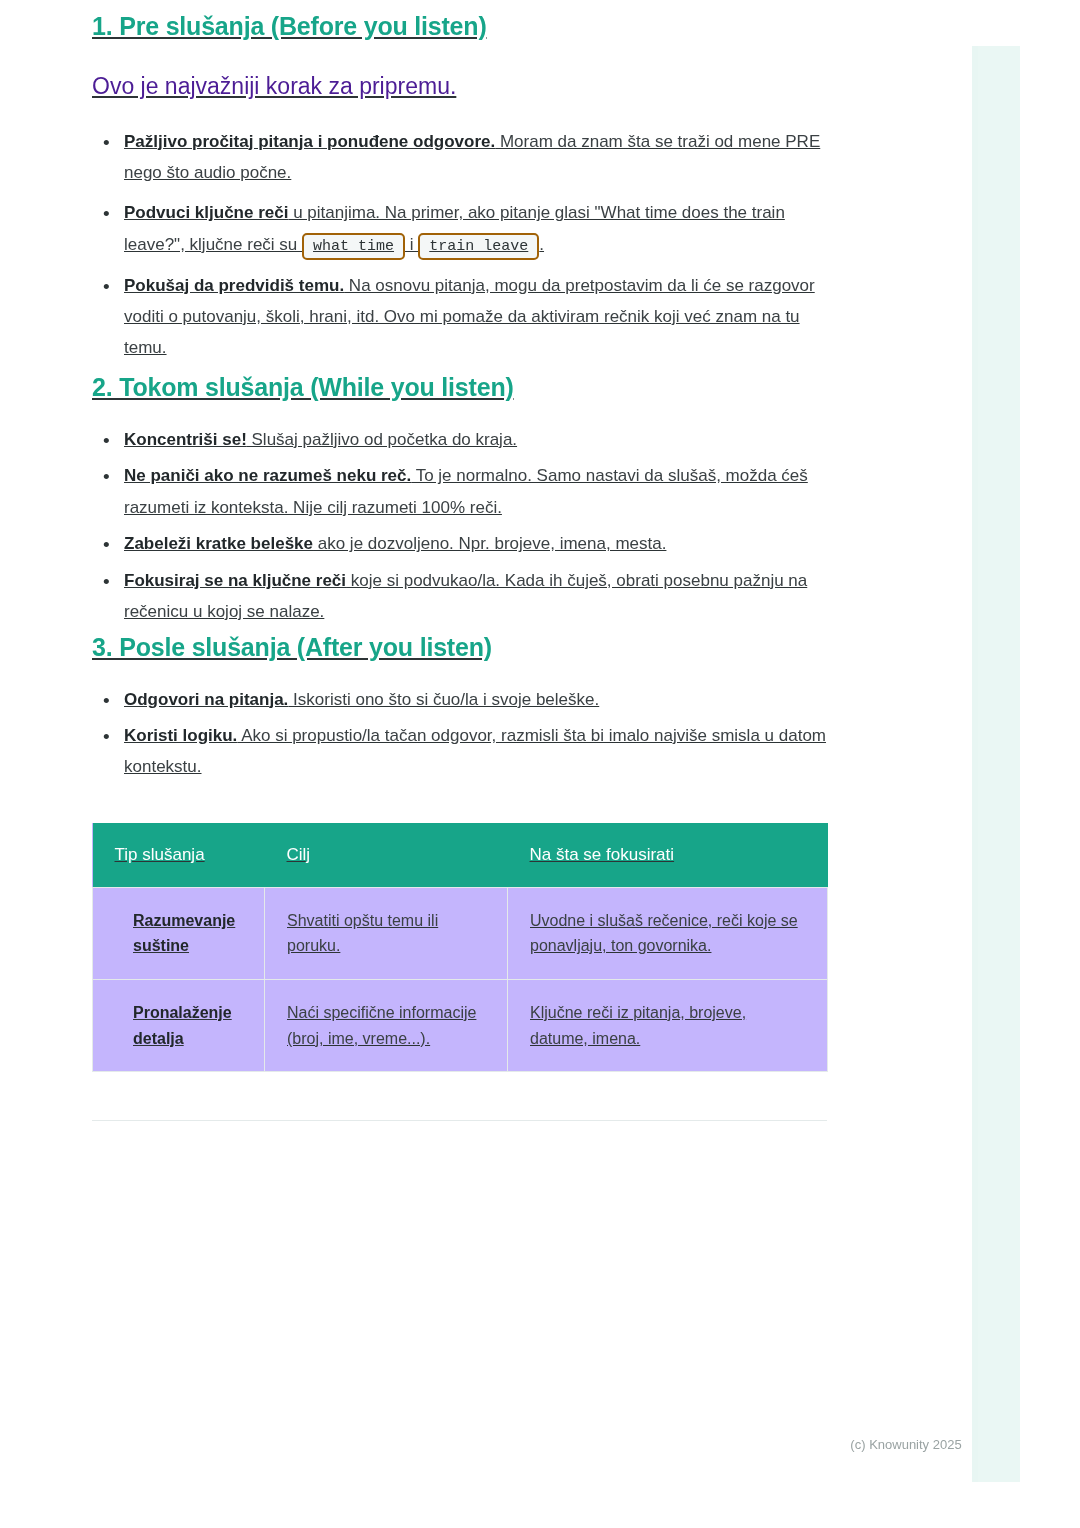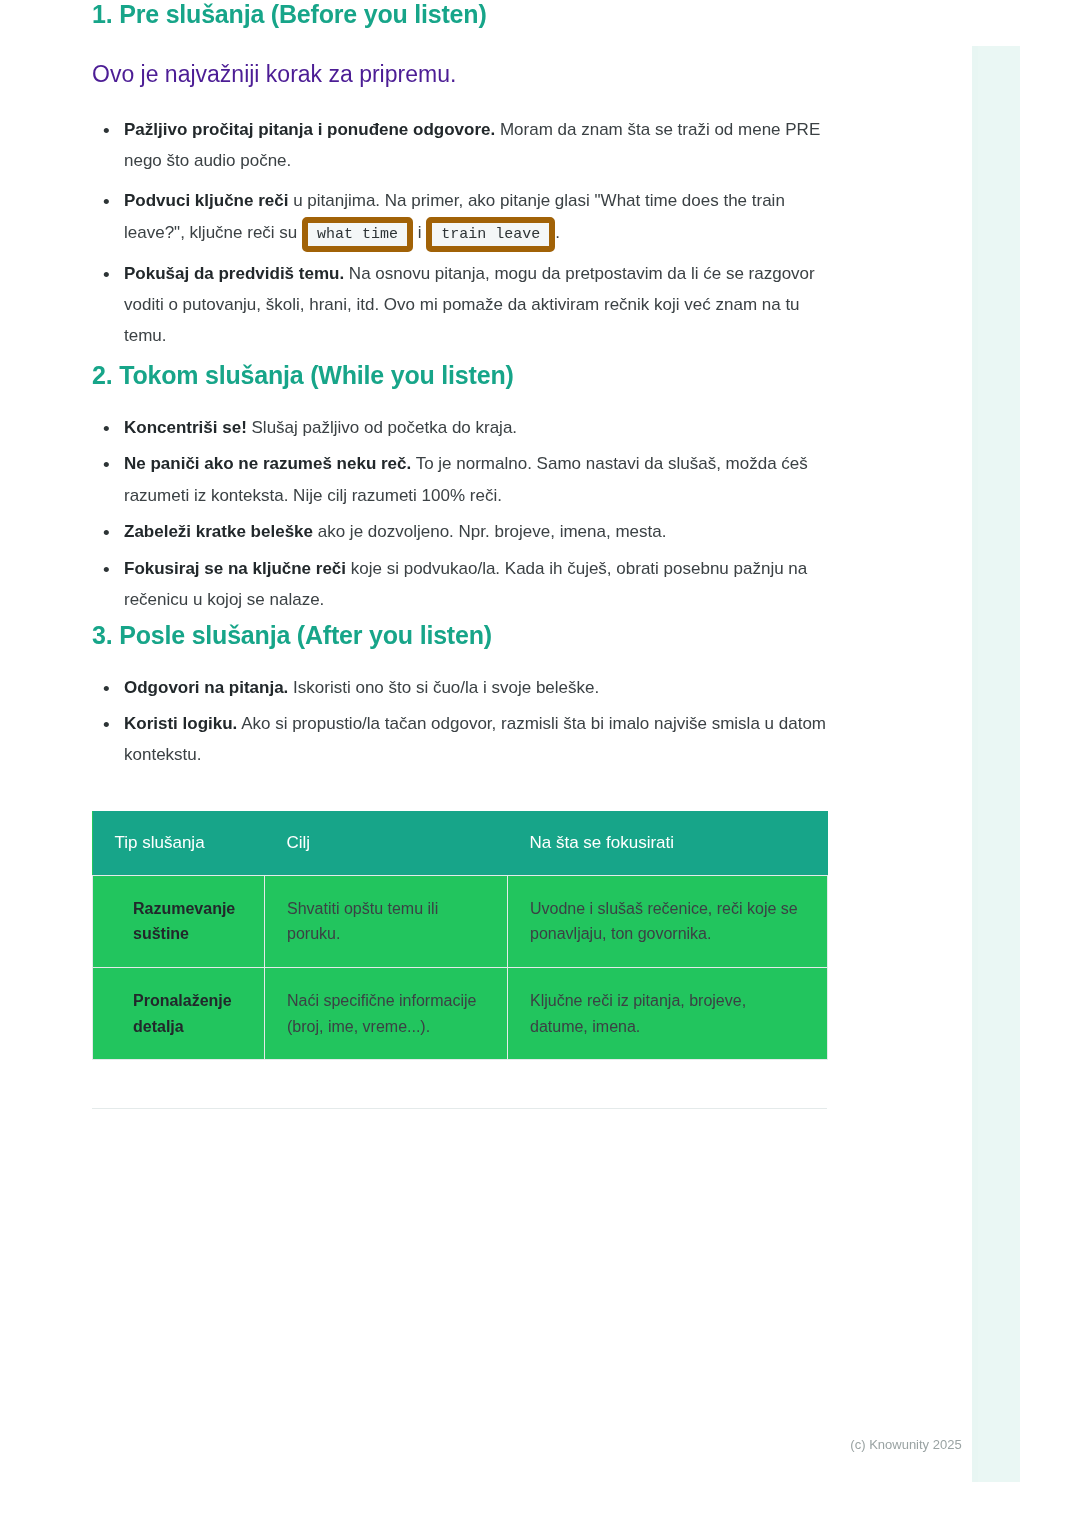--- a/index.html
+++ b/index.html
@@ -34,23 +34,24 @@
   .stripe-b {
     position: absolute;
     top: 46px;
     left: 978px;
     width: 42px;
     height: 1436px;
     background: #eaf7f4;
   }
   .content {
     position: absolute;
-    top: 0;
+    top: 12px;
     left: 92px;
     width: 740px;
+    text-decoration: underline;
   }
   h2.sec {
     color: #17a589;
     font-size: 25px;
     font-weight: bold;
     margin: 0;
     letter-spacing: -0.2px;
   }
   .sec-1 { margin-top: 50px; }
   .sec-2 { margin-top: 45px; }
@@ -81,33 +82,33 @@
     top: -1px;
     font-size: 19px;
     color: #2d3436;
   }
   ul.tight li { margin-bottom: 5px; }
   b, strong { color: #22282b; font-weight: bold; }
   code.kw {
     font-family: "Liberation Mono", monospace;
     font-size: 15px;
     background: #f4f7f7;
-    border: 6px solid #a16207;
+    border: 2px solid #a16207;
     border-radius: 5px;
     padding: 3px 9px;
     color: #2d3436;
     white-space: nowrap;
   }
   
   table.tbl {
     margin-top: 40px;
     border-collapse: collapse;
     width: 735px;
     table-layout: fixed;
-    background: #22c55e;
+    background: #c4b5fd;
   }
   table.tbl thead th {
     background: #17a589;
     color: #ffffff;
     font-size: 17px;
     font-weight: normal;
     text-align: left;
     padding: 22px 22px;
     border: none;
   }

